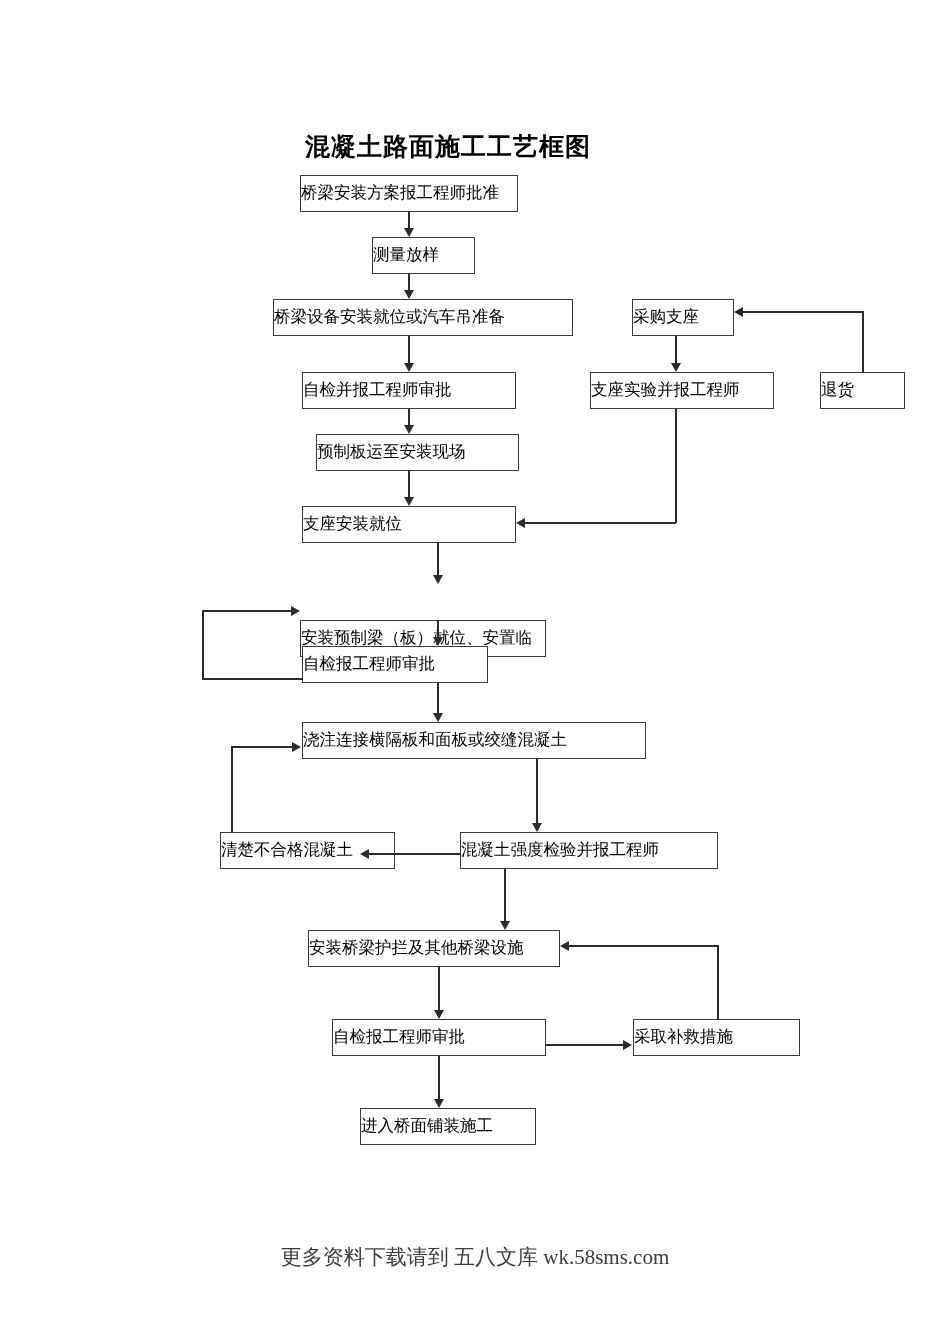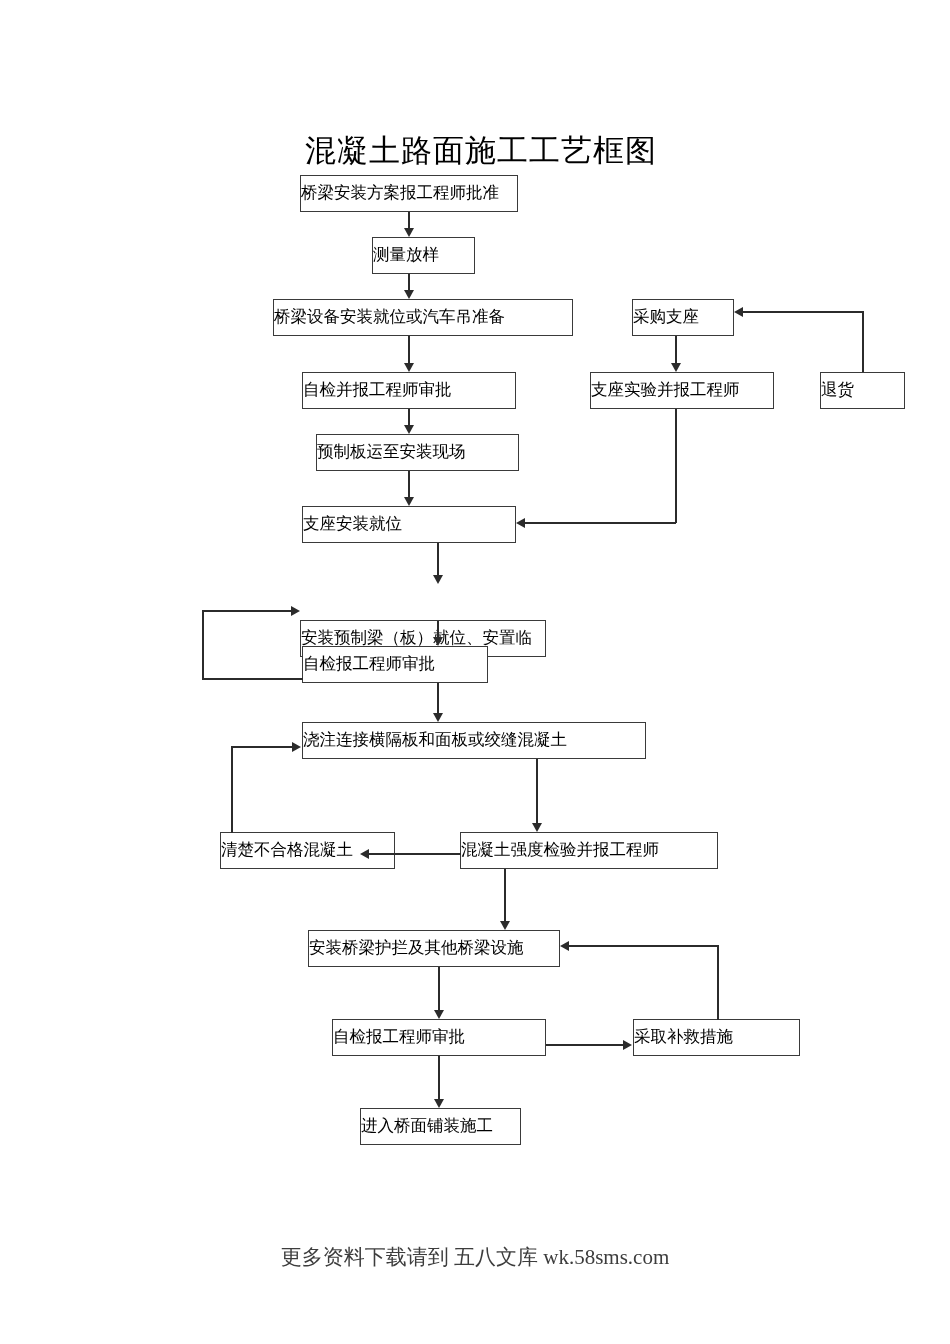--- a/index.html
+++ b/index.html
@@ -20,22 +20,22 @@
     left: 0;
     top: 0;
     width: 950px;
     height: 1344px;
   }
   .title {
     position: absolute;
     left: 305px;
     top: 130px;
     width: 420px;
-    font-size: 31px;
-    font-weight: normal;
+    font-size: 25px;
+    font-weight: bold;
     letter-spacing: 1px;
     color: #000;
     white-space: nowrap;
   }
   .node {
     position: absolute;
     box-sizing: border-box;
     border: 1px solid #3a3a3a;
     background: #ffffff;
     color: #000000;
@@ -97,21 +97,21 @@
 <div class="node" style="left: 316px; top: 434px; width: 203px; height: 37px;">预制板运至安装现场</div>
 <div class="node" style="left: 302px; top: 506px; width: 214px; height: 37px;">支座安装就位</div>
 <div class="node" style="left: 300px; top: 620px; width: 246px; height: 37px;">安装预制梁（板）就位、安置临时支撑</div>
 <div class="node" style="left: 302px; top: 646px; width: 186px; height: 37px;">自检报工程师审批</div>
 <div class="node" style="left: 302px; top: 722px; width: 344px; height: 37px;">浇注连接横隔板和面板或绞缝混凝土</div>
 <div class="node" style="left: 184px; top: 832px; width: 175px; height: 37px; margin-left: 36px;">清楚不合格混凝土</div>
 <div class="node" style="left: 460px; top: 832px; width: 258px; height: 37px;">混凝土强度检验并报工程师</div>
 <div class="node" style="left: 308px; top: 930px; width: 252px; height: 37px;">安装桥梁护拦及其他桥梁设施</div>
 <div class="node" style="left: 332px; top: 1019px; width: 214px; height: 37px;">自检报工程师审批</div>
 <div class="node" style="left: 633px; top: 1019px; width: 167px; height: 37px;">采取补救措施</div>
-<div class="node" style="left: 360px; top: 1108px; width: 161px; height: 37px;">进入桥面铺装施工</div>
+<div class="node" style="left: 360px; top: 1108px; width: 176px; height: 37px;">进入桥面铺装施工</div>
 
 <div class="ln" style="left:408px;top:212px;width:1.5px;height:16px;"></div>
 <div class="arrow-d" style="left:404px;top:228px;"></div>
 
 <div class="ln" style="left:408px;top:274px;width:1.5px;height:16px;"></div>
 <div class="arrow-d" style="left:404px;top:290px;"></div>
 
 <div class="ln" style="left:408px;top:336px;width:1.5px;height:27px;"></div>
 <div class="arrow-d" style="left:404px;top:363px;"></div>
 

